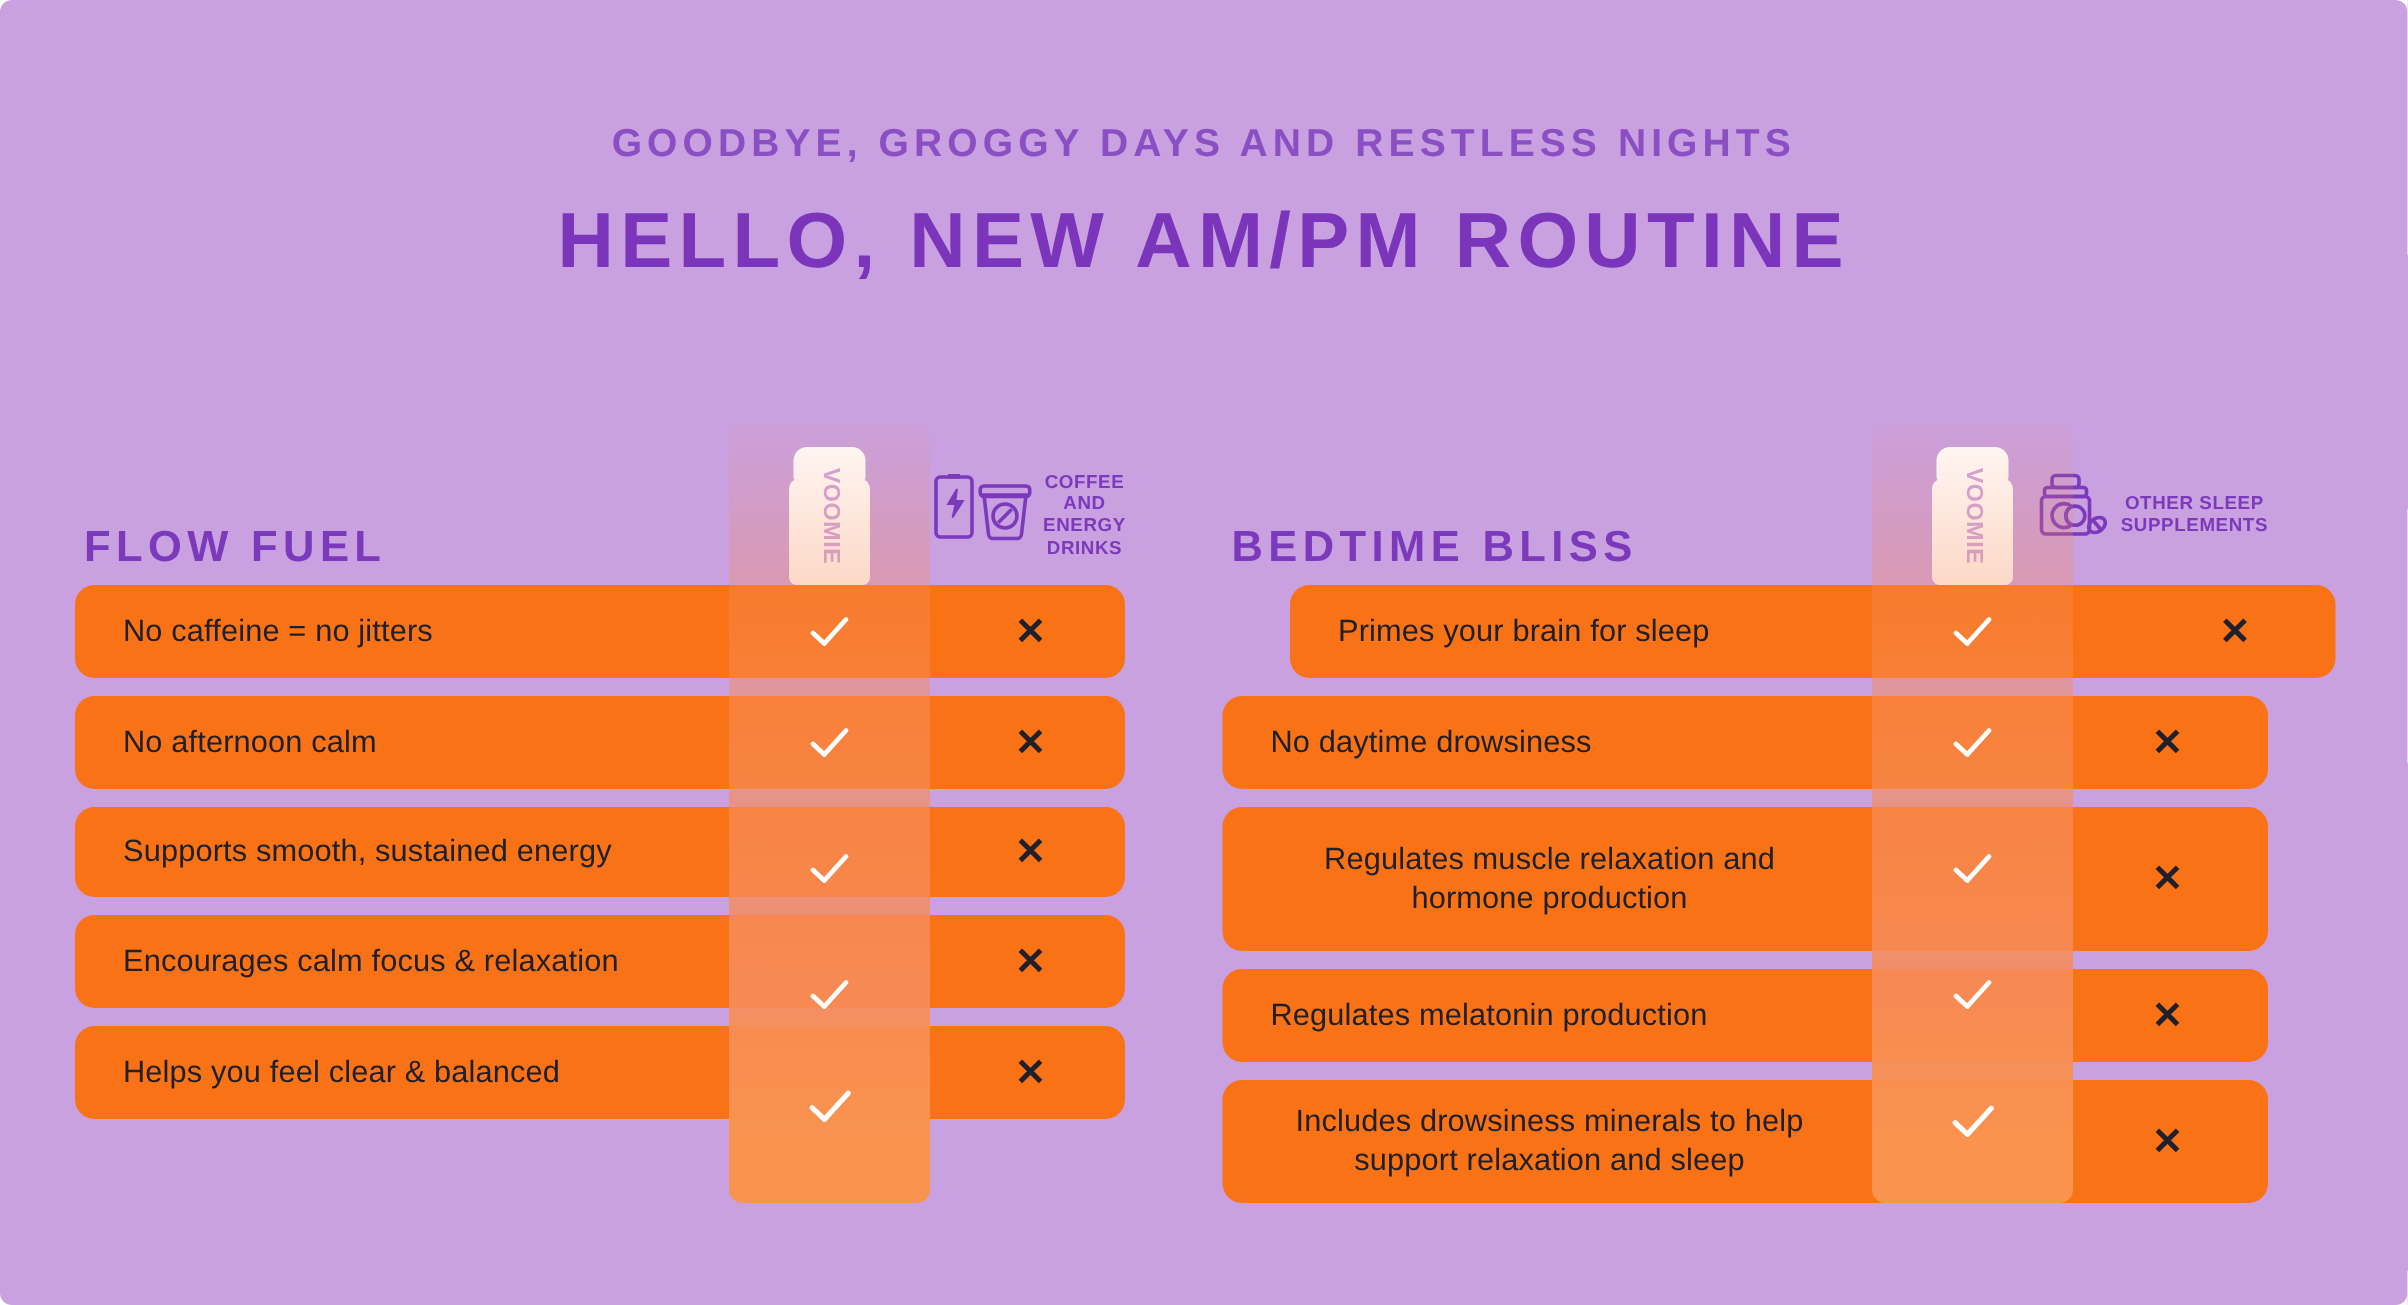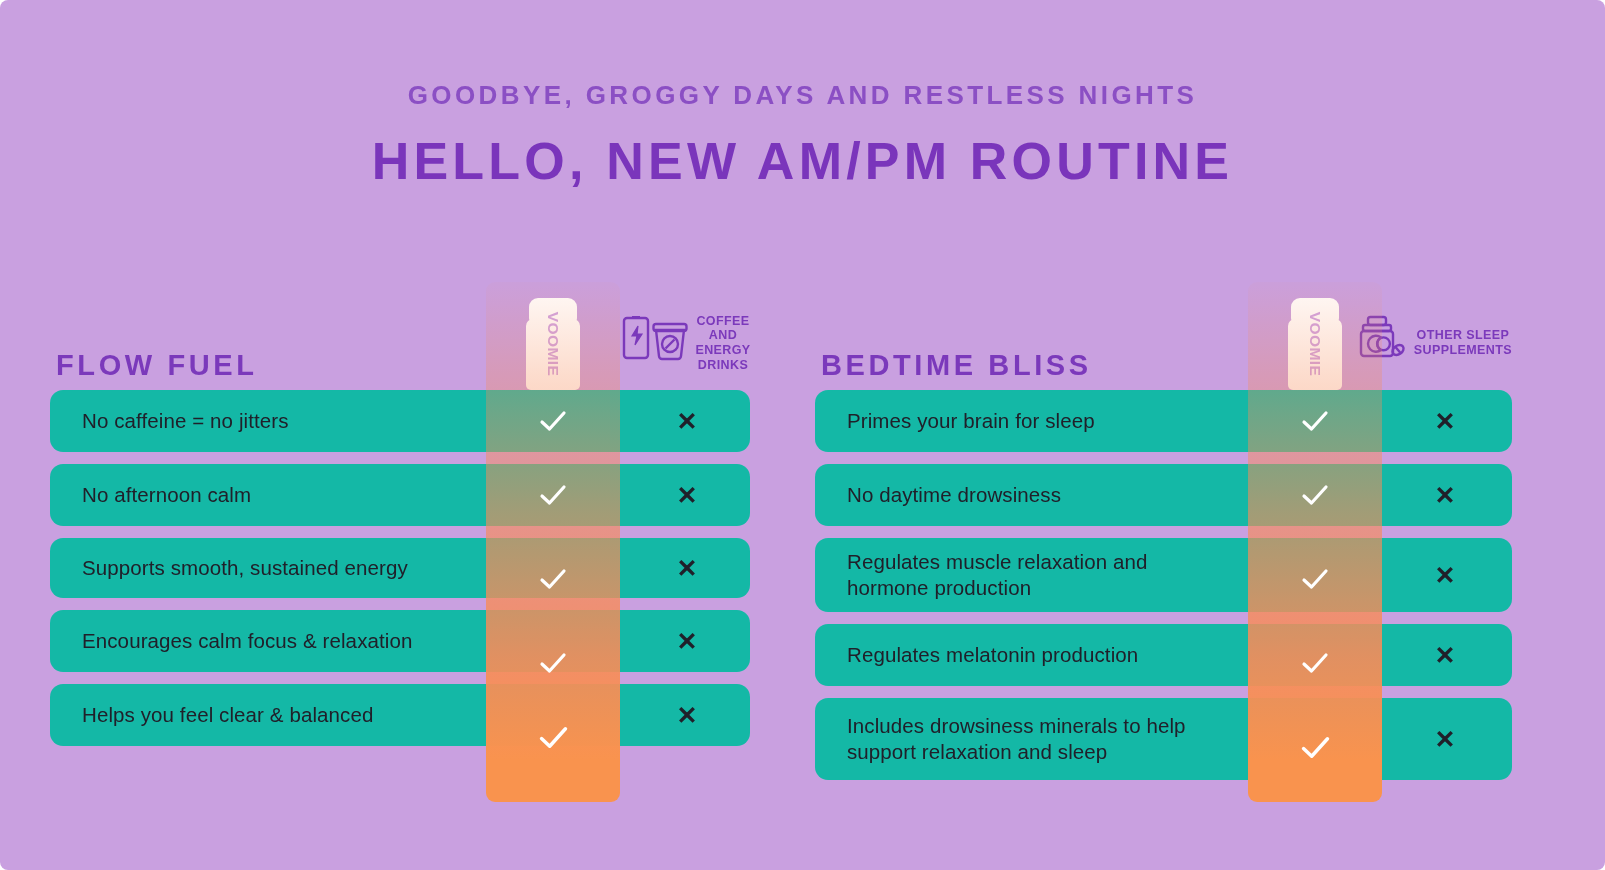--- a/index.html
+++ b/index.html
@@ -74,24 +74,24 @@
     font-size: 12.5px; font-weight: bold;
     letter-spacing: .4px; line-height: 1.18;
     color: #7b39bb; text-align: center;
     text-transform: uppercase;
   }
 
   
   .rows { position: relative; }
   .row {
     position: relative;
-    background: #14b8a6;
+    background: #f97316;
     border-radius: 13px;
     margin-bottom: 12px;
-    display: flex; align-items: center;
+    display: flex; align-items: center; text-align: center;
   }
   .row-label {
     flex: 0 0 auto;
     padding-left: 32px; padding-right: 16px;
     font-size: 20.5px;
     line-height: 1.28;
     color: #20202a;
     letter-spacing: .1px;
   }
   .mark {
@@ -257,29 +257,29 @@
               <circle cx="33.5" cy="29.8" r="6.4"></circle>
               <ellipse cx="48" cy="36" rx="6" ry="4.4" transform="rotate(-35 48 36)"></ellipse>
               <path d="M45.5 33 L50.5 39"></path>
             </svg>
           </span>
           <div class="rival-label">Other Sleep Supplements</div>
         </div>
       </div>
 
       <div class="rows">
-        <div class="row" style="height: 62px; width: 697px;">
+        <div class="row" style="height: 62px; width: 697px; margin-left: 45px;">
           <div class="row-label">Primes your brain for sleep</div>
           <div class="mark" style="left:563px;">✕</div>
         </div>
         <div class="row" style="height: 62px; width: 697px;">
           <div class="row-label">No daytime drowsiness</div>
           <div class="mark" style="left:563px;">✕</div>
         </div>
-        <div class="row" style="height: 74px; width: 697px;">
+        <div class="row" style="height: 96px; width: 697px;">
           <div class="row-label" style="max-width:420px;">Regulates muscle relaxation and hormone production</div>
           <div class="mark" style="left:563px;">✕</div>
         </div>
         <div class="row" style="height: 62px; width: 697px;">
           <div class="row-label">Regulates melatonin production</div>
           <div class="mark" style="left:563px;">✕</div>
         </div>
         <div class="row" style="height: 82px; width: 697px;">
           <div class="row-label" style="max-width:420px;">Includes drowsiness minerals to help support relaxation and sleep</div>
           <div class="mark" style="left:563px;">✕</div>

